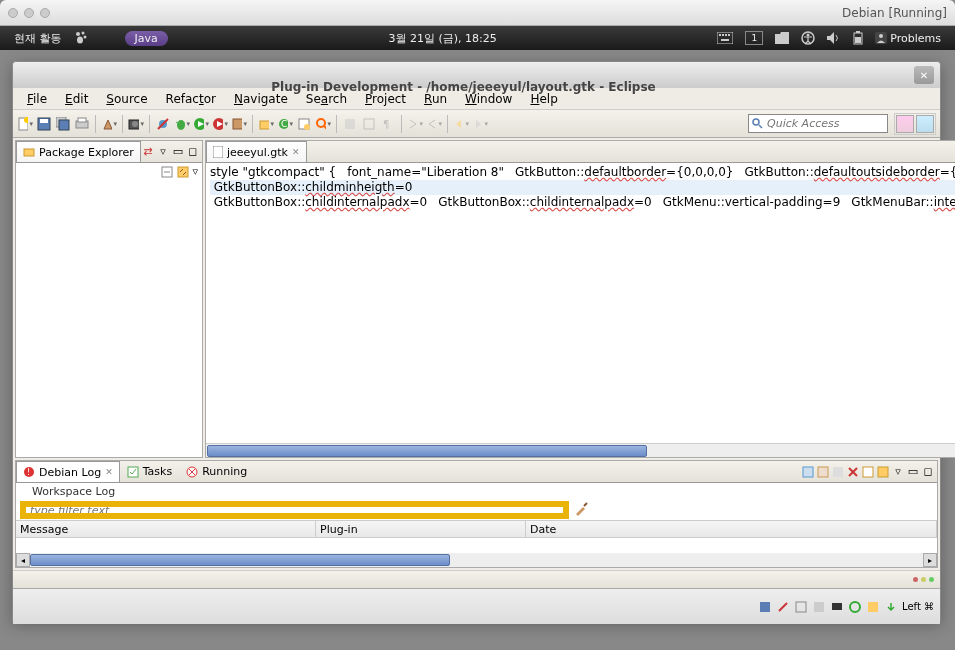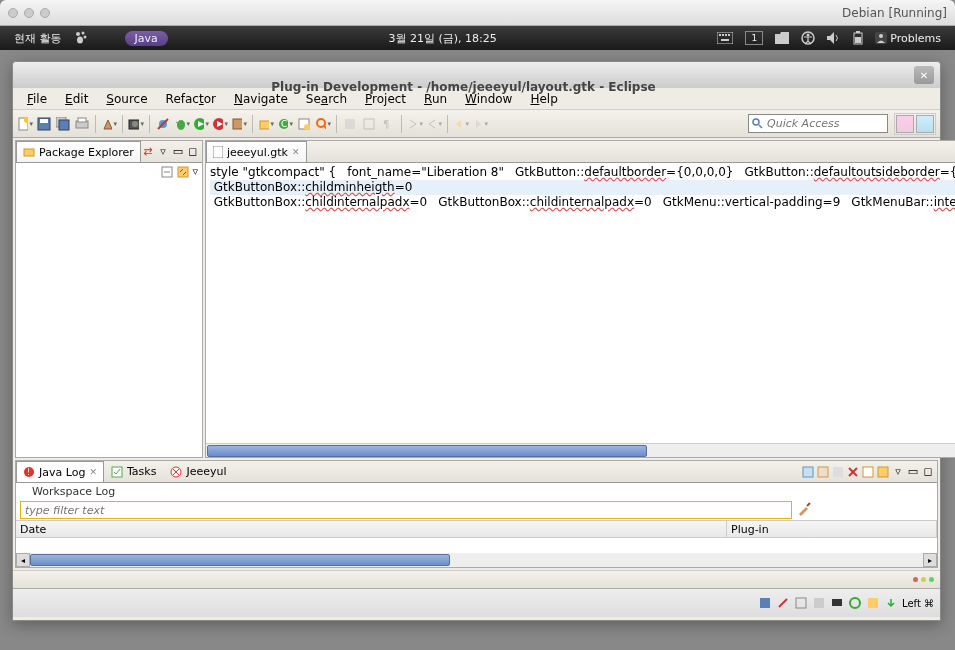--- a/index.html
+++ b/index.html
@@ -57,34 +57,34 @@
 .err { text-decoration: underline wavy #d9534f; }
 .editor-hscroll { position: absolute; bottom: 0; left: 0; right: 14px; height: 14px; background: #eee; border-top: 1px solid #ccc; }
 .editor-hscroll .hthumb { position: absolute; left: 1px; top: 1px; height: 12px; width: 440px; background: linear-gradient(#9cb5e0,#6b8dc9); border: 1px solid #5570a0; border-radius: 2px; }
 
 .bottom-area { height: 108px; margin: 0 2px; border: 1px solid #aaa; background: #fff; display: flex; flex-direction: column; }
 .bottom-tabs { display: flex; align-items: center; height: 22px; background: linear-gradient(#f4f1ea,#e5e2da); border-bottom: 1px solid #999; }
 .bottom-tabs .tab { background: #fff; }
 .bottom-tabs .itab { background: transparent; border: 1px solid transparent; justify-content: flex-end; }
 .console-label { font-size: 11px; padding: 2px 16px; color: #333; }
 .filter-box { margin: 1px 4px; }
-.filter-box input { width: 772px; height: 18px; border: 1px solid #eab308; font-size: 11px; font-style: italic; padding: 0 4px; color: #777; }
+.filter-box input { width: 549px; height: 18px; border: 6px solid #eab308; font-size: 11px; font-style: italic; padding: 0 4px; color: #777; }
 .filter-row { display: flex; align-items: center; }
 .broom { width: 18px; height: 18px; margin-right: 4px; }
 .log-header { display: flex; height: 18px; border-top: 1px solid #ccc; border-bottom: 1px solid #ccc; background: linear-gradient(#f5f5f5,#e8e8e8); }
 .log-header .col { border-right: 1px solid #ccc; padding: 2px 4px; font-size: 11px; }
 .log-hscroll { height: 14px; background: #eee; position: relative; margin-top: auto; }
 .log-hscroll .hthumb { position: absolute; left: 14px; top: 1px; height: 12px; width: 420px; background: linear-gradient(#9cb5e0,#6b8dc9); border: 1px solid #5570a0; border-radius: 2px; }
 .log-hscroll .ar { position: absolute; top: 0; width: 14px; height: 14px; background: #ddd; border: 1px solid #aaa; display: flex; align-items: center; justify-content: center; font-size: 8px; }
 
 .trim-bar { height: 18px; background: linear-gradient(#f5f2eb,#e4e1d9); border-top: 1px solid #ccc; margin-top: 2px; display: flex; align-items: center; padding: 0 6px; }
 .trim-dots { margin-left: auto; display: flex; gap: 3px; }
 .trim-dots .d { width: 5px; height: 5px; border-radius: 50%; }
 
-.statusbar { height: 29px; background: linear-gradient(#eee,#ddd); border-top: 1px solid #aaa; display: flex; align-items: center; justify-content: flex-end; padding: 0 6px; gap: 4px; font-size: 10px; }
+.statusbar { height: 36px; background: linear-gradient(#eee,#ddd); border-top: 1px solid #aaa; display: flex; align-items: center; justify-content: flex-end; padding: 0 6px; gap: 4px; font-size: 10px; }
 .statusbar .sicon { width: 14px; height: 14px; display: inline-flex; align-items: center; justify-content: center; }
 
 svg { display: block; }
 </style>
 </head>
 <body>
 
 <div class="vm-titlebar">
   <div class="dots">
     <div class="dot"></div>
@@ -418,41 +418,41 @@
 
   <div class="bottom-area">
     <div class="bottom-tabs">
       <div class="tab active">
         <span>
             <svg width="12" height="12">
               <circle cx="6" cy="6" r="5" fill="#d33"></circle>
               <text x="4" y="9" fill="#fff" font-size="8">!</text>
             </svg>
           </span>
-        <span>Java Log</span>
+        <span>Debian Log</span>
         <span class="tab-close">✕</span>
       </div>
       <div class="tab itab">
         <span>
             <svg width="12" height="12">
               <rect x="1" y="1" width="10" height="10" fill="#fff" stroke="#5a5"></rect>
               <path d="M3 6 L5 8 L9 3" fill="none" stroke="#5a5"></path>
             </svg>
           </span>
         <span>Tasks</span>
       </div>
       <div class="tab itab">
         <span>
             <svg width="12" height="12">
               <circle cx="6" cy="6" r="5" fill="#fff" stroke="#d33"></circle>
               <line x1="3" y1="3" x2="9" y2="9" stroke="#d33"></line>
               <line x1="9" y1="3" x2="3" y2="9" stroke="#d33"></line>
             </svg>
           </span>
-        <span>Jeeeyul</span>
+        <span>Running</span>
       </div>
       <div class="view-toolbar">
         <span class="mini">
             <svg width="12" height="12">
               <rect x="1" y="1" width="10" height="10" fill="#cde" stroke="#59c"></rect>
             </svg>
           </span>
         <span class="mini">
             <svg width="12" height="12">
               <rect x="1" y="1" width="10" height="10" fill="#edc" stroke="#c95"></rect>
@@ -488,22 +488,23 @@
     <div class="filter-row">
       <div class="filter-box"><input placeholder="type filter text" style=""></div>
       <span class="broom">
           <svg width="16" height="16">
             <path d="M3 13 L10 6 L12 8 L5 15 Z" fill="#c96"></path>
             <line x1="11" y1="5" x2="14" y2="2" stroke="#853" stroke-width="2"></line>
           </svg>
         </span>
     </div>
     <div class="log-header">
+      <div class="col" style="width:300px">Message</div>
+      <div class="col" style="width:210px">Plug-in</div>
       <div class="col" style="flex:1">Date</div>
-      <div class="col" style="width:210px">Plug-in</div>
     </div>
     <div class="log-hscroll">
       <div class="ar" style="left:0">◂</div>
       <div class="hthumb"></div>
       <div class="ar" style="right:0">▸</div>
     </div>
   </div>
 
   <div class="trim-bar">
     <div class="trim-dots">

